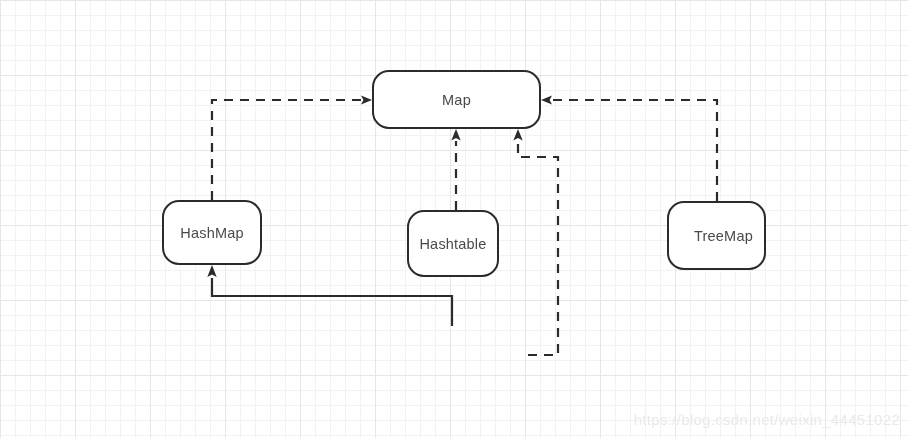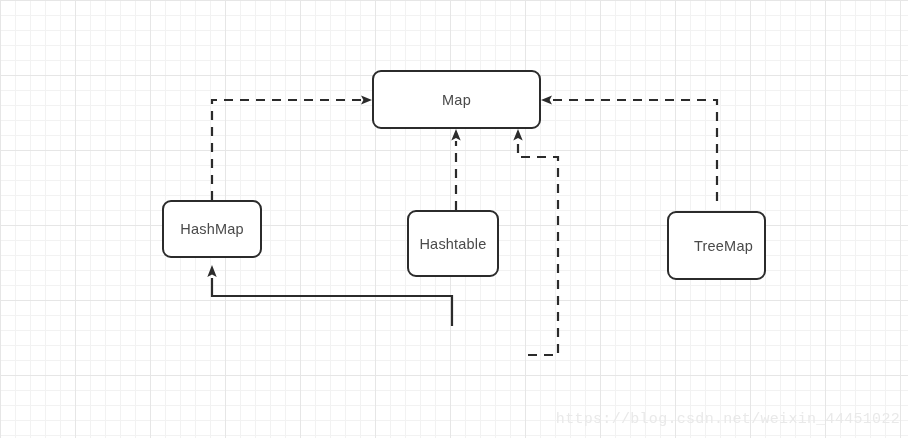--- a/index.html
+++ b/index.html
@@ -30,38 +30,38 @@
     position: absolute;
     left: 0;
     top: 0;
     width: 908px;
     height: 438px;
   }
   .node {
     position: absolute;
     box-sizing: border-box;
     border: 2.2px solid #2b2b2b;
-    border-radius: 9px;
+    border-radius: 17px;
     background: #ffffff;
     display: flex;
     align-items: center;
     justify-content: center;
     color: #4a4a4a;
     font-size: 14.5px;
     font-family: "Liberation Sans", sans-serif;
     letter-spacing: 0.2px;
     z-index: 3;
   }
   .watermark {
     position: absolute;
     right: 8px;
     bottom: 10px;
     color: #e9e9e9;
     font-size: 15px;
-    font-family: Liberation Mono, monospace;
+    font-family: Liberation Sans, sans-serif;
     letter-spacing: 0.3px;
     white-space: nowrap;
     z-index: 2;
     user-select: none;
     text-align: right;
   }
 </style>
 </head>
 <body>
 
@@ -97,28 +97,28 @@
     <g>
       <path d="M452,326 L452,296 L212,296 L212,278" fill="none" stroke="#2b2b2b" stroke-width="2.2" stroke-linecap="butt" stroke-linejoin="miter"></path>
       <path d="M212,265 L207.3,277 L212,274.4 L216.7,277 Z" fill="#2b2b2b"></path>
     </g>
   </svg>
 
   <div class="node" style="left:372px; top:70px; width:169px; height:59px;">
     <span>Map</span>
   </div>
 
-  <div class="node" style="left:162px; top:200px; width:100px; height:58px;">
+  <div class="node" style="left:162px; top:200px; width:100px; height:65px;">
     <span>HashMap</span>
   </div>
 
   <div class="node" style="left:407px; top:210px; width:92px; height:67px;">
     <span>Hashtable</span>
   </div>
 
-  <div class="node" style="left:667px; top:211px; width:99px; height:69px;padding-left:14px;">
+  <div class="node" style="left:667px; top:201px; width:99px; height:69px;padding-left:14px;">
     <span>TreeMap</span>
   </div>
 
 
   <div class="watermark">https://blog.csdn.net/weixin_44451022</div>
 
 </div>
 
 </body></html>

